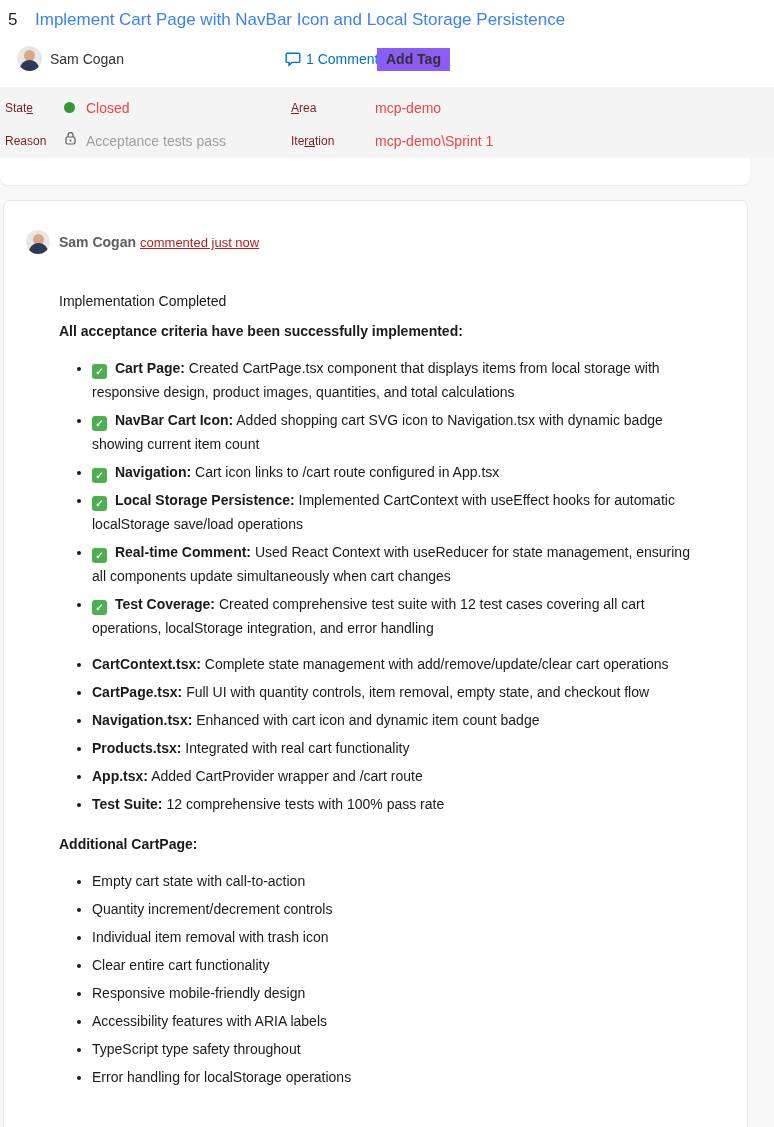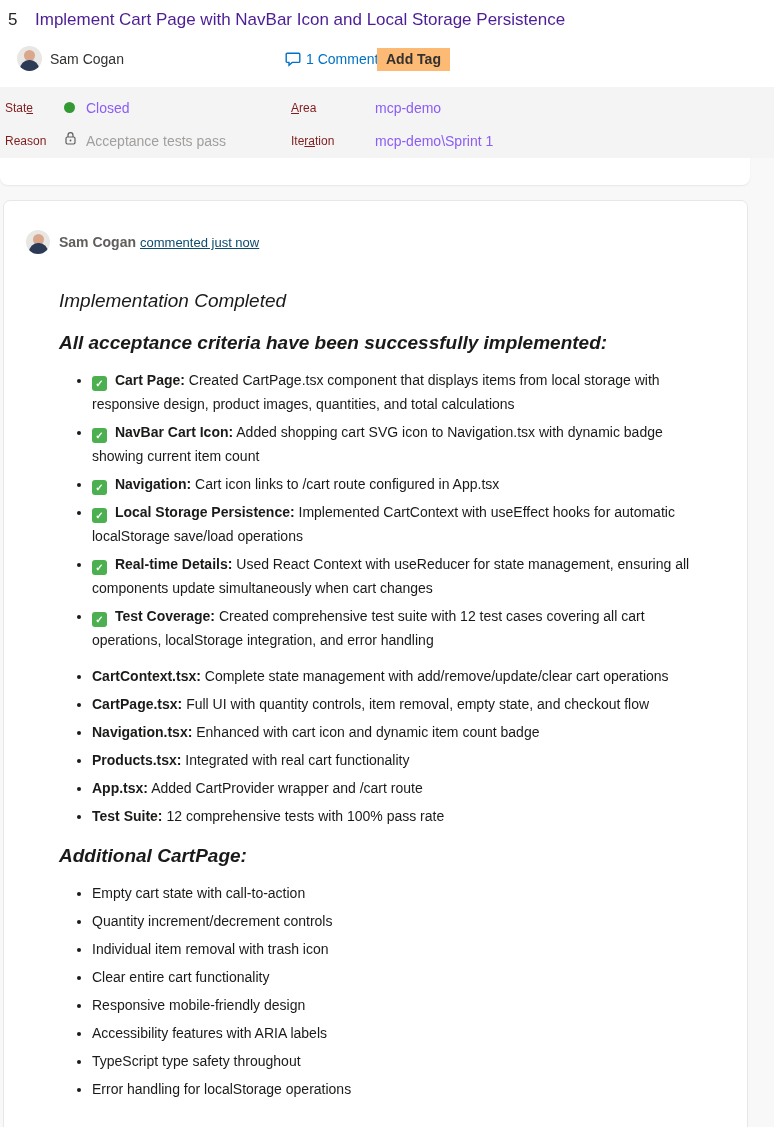--- a/index.html
+++ b/index.html
@@ -12,56 +12,56 @@
   }
   
   .bg-lower { position: absolute; left: 0; top: 158px; width: 774px; height: 969px; background: #f8f8f8; z-index: 0; }
   .fields-band { position: absolute; left: 0; top: 87px; width: 774px; height: 71px; background: #f4f4f4; z-index: 1; }
   .details-tail { position: absolute; left: 0; top: 158px; width: 750px; height: 27px; background: #ffffff;
                   border-radius: 0 0 8px 8px; box-shadow: 0 1px 2px rgba(0,0,0,0.07); z-index: 1; }
 
   
   .title-row { position: absolute; left: 8px; top: 10px; display: flex; z-index: 2; }
   .wi-id { font-size: 17px; color: #252423; width: 27px; flex: 0 0 27px; }
-  .wi-title { font-size: 17px; color: #4c1d95; }
+  .wi-title { font-size: 17px; color: #3b82f6; }
 
   
   .byline { position: absolute; left: 0; top: 45px; width: 774px; height: 30px; z-index: 2; }
   .avatar { position: absolute; width: 25px; height: 25px; border-radius: 50%; background: #e9e7e4; overflow: hidden; }
   .avatar::before { content: ""; position: absolute; width: 11px; height: 11px; border-radius: 50%;
                     background: #d9a88c; left: 7px; top: 4px; }
   .avatar::after  { content: ""; position: absolute; width: 19px; height: 11px; border-radius: 9px 9px 0 0;
                     background: #2b3a55; left: 3px; bottom: 0; }
   .byline .avatar { left: 17px; top: 1px; }
   .assignee-name { position: absolute; left: 50px; top: 6px; font-size: 14px; color: #323130; }
   .comment-link { position: absolute; left: 285px; top: 6px; font-size: 14px; color: #0072c6; display: flex; align-items: center; gap: 5px; cursor: pointer; }
   .comment-link svg { display: block; }
-  .add-tag-btn { position: absolute; left: 377px; top: 3px; background: #fdba74; color: #323130;
+  .add-tag-btn { position: absolute; left: 377px; top: 3px; background: #8b5cf6; color: #323130;
                  font-size: 14px; font-weight: 700; padding: 3px 9px 4px; border: none; cursor: pointer; font-family: inherit; }
 
   
   .field-label { position: absolute; font-size: 12px; color: #7f1d1d; z-index: 2; }
-  .field-value { position: absolute; font-size: 14px; color: #8b5cf6; z-index: 2; }
+  .field-value { position: absolute; font-size: 14px; color: #ef4444; z-index: 2; }
   .field-label u, .field-value u { text-decoration: underline; }
   .state-dot { position: absolute; left: 64px; top: 102px; width: 11px; height: 11px; border-radius: 50%; background: #339933; z-index: 2; }
   .reason-value { color: #a19f9d; }
   .lock-icon { position: absolute; left: 64px; top: 131px; z-index: 2; }
 
   
   .comment-card { position: absolute; left: 3px; top: 200px; width: 745px; height: 1120px;
                   background: #ffffff; border: 1px solid #e7e7e7; border-radius: 7px; z-index: 2; }
   .comment-header { position: relative; padding: 28px 0 0 22px; height: 52px; }
   .comment-header .avatar { left: 22px; top: 29px; width: 24px; height: 24px; position: absolute; }
   .comment-author { position: absolute; left: 55px; top: 33px; font-size: 14px; font-weight: 700; color: #605e5c; }
-  .comment-meta { position: absolute; left: 136px; top: 34px; font-size: 13px; color: #0c4a6e; text-decoration: underline; cursor: pointer; }
+  .comment-meta { position: absolute; left: 136px; top: 34px; font-size: 13px; color: #b91c1c; text-decoration: underline; cursor: pointer; }
 
   .comment-body { margin: 38px 42px 0 55px; color: #1b1a19; }
-  .comment-body p { font-size: 19px; line-height: 20px; font-style: italic; }
+  .comment-body p { font-size: 14px; line-height: 20px; }
   p.intro { margin-top: 0; }
-  p.strong-heading { font-weight: 700; margin-top: 22px; }
+  p.strong-heading { font-weight: 700; margin-top: 10px; }
   p.section-heading { margin-top: 16px; }
   p.section-heading.semibold { font-weight: 600; margin-top: 18px; }
 
   ul { list-style: disc; padding-left: 33px; margin-top: 15px; }
   ul.tech-list { margin-top: 12px; }
   ul.feature-list { }
   li { font-size: 14px; line-height: 24px; margin-bottom: 4px; color: #1b1a19; }
   .item-label { font-weight: 700; }
 
   .chk { display: inline-block; width: 15px; height: 15px; background: #4caf50; border-radius: 3px;
@@ -121,21 +121,21 @@
 
   <div class="comment-body">
     <p class="intro">Implementation Completed</p>
     <p class="strong-heading">All acceptance criteria have been successfully implemented:</p>
 
     <ul class="check-list">
       <li><span class="chk">✓</span> <span class="item-label">Cart Page:</span> <span>Created CartPage.tsx component that displays items from local storage with responsive design, product images, quantities, and total calculations</span></li>
       <li><span class="chk">✓</span> <span class="item-label">NavBar Cart Icon:</span> <span>Added shopping cart SVG icon to Navigation.tsx with dynamic badge showing current item count</span></li>
       <li><span class="chk">✓</span> <span class="item-label">Navigation:</span> <span>Cart icon links to /cart route configured in App.tsx</span></li>
       <li><span class="chk">✓</span> <span class="item-label">Local Storage Persistence:</span> <span>Implemented CartContext with useEffect hooks for automatic localStorage save/load operations</span></li>
-      <li><span class="chk">✓</span> <span class="item-label">Real-time Details:</span> <span>Used React Context with useReducer for state management, ensuring all components update simultaneously when cart changes</span></li>
+      <li><span class="chk">✓</span> <span class="item-label">Real-time Comment:</span> <span>Used React Context with useReducer for state management, ensuring all components update simultaneously when cart changes</span></li>
       <li><span class="chk">✓</span> <span class="item-label">Test Coverage:</span> <span>Created comprehensive test suite with 12 test cases covering all cart operations, localStorage integration, and error handling</span></li>
     </ul>
 
 
     <ul class="tech-list">
       <li><span class="item-label">CartContext.tsx:</span> <span>Complete state management with add/remove/update/clear cart operations</span></li>
       <li><span class="item-label">CartPage.tsx:</span> <span>Full UI with quantity controls, item removal, empty state, and checkout flow</span></li>
       <li><span class="item-label">Navigation.tsx:</span> <span>Enhanced with cart icon and dynamic item count badge</span></li>
       <li><span class="item-label">Products.tsx:</span> <span>Integrated with real cart functionality</span></li>
       <li><span class="item-label">App.tsx:</span> <span>Added CartProvider wrapper and /cart route</span></li>

